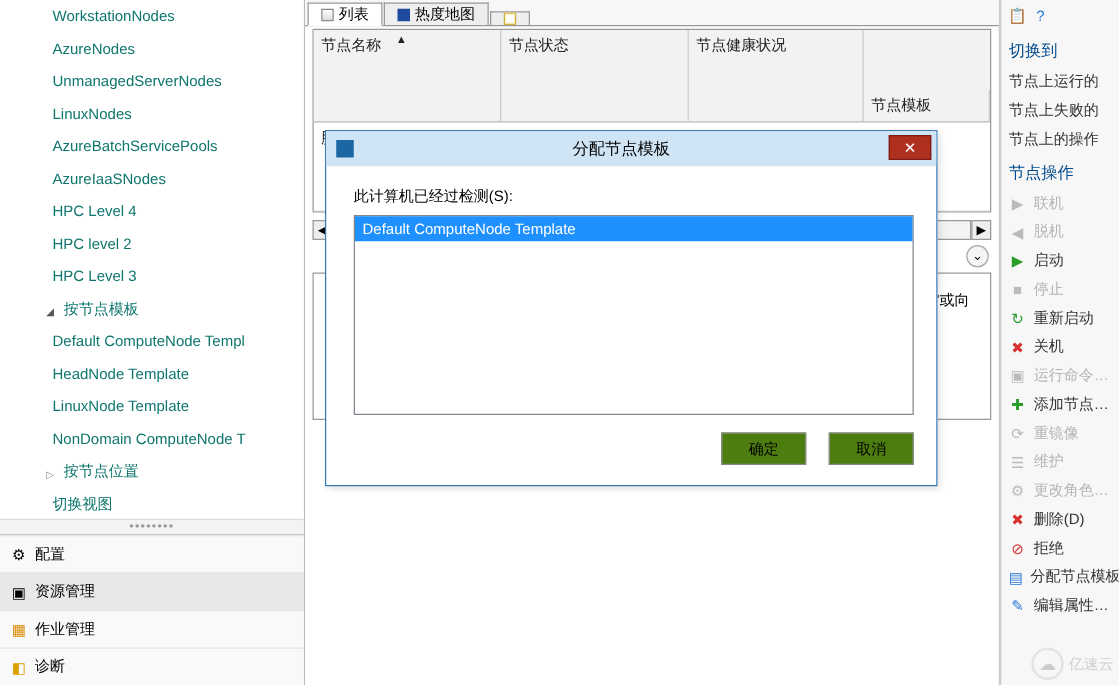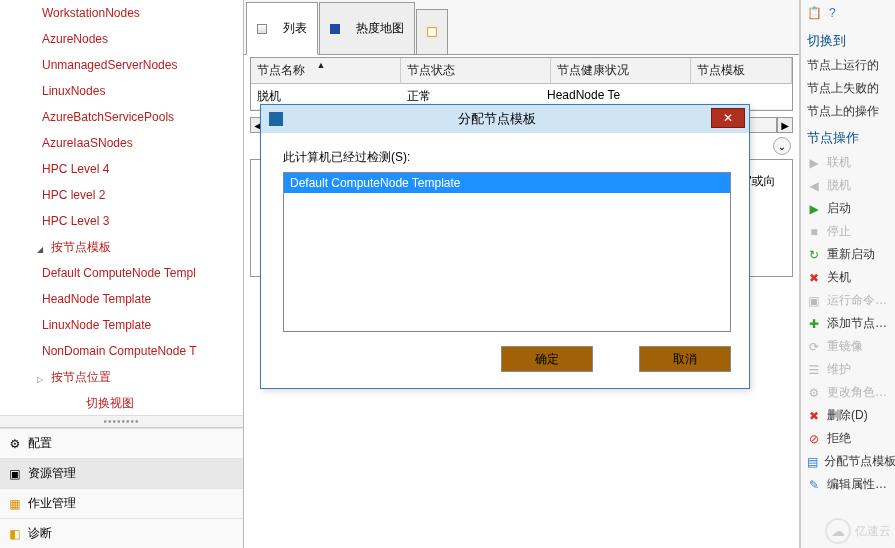--- a/index.html
+++ b/index.html
@@ -1,40 +1,40 @@
 <!DOCTYPE html>
 <html><head>
 <meta charset="utf-8">
 <style>
 * { box-sizing: border-box; margin: 0; padding: 0; font-family: 'Microsoft YaHei', 'Segoe UI', sans-serif; font-size: 12px; }
 body { background: #fff; width: 895px; height: 548px; overflow: hidden; position: relative; }
 .app { display: flex; height: 100%; }
 .sidebar-left { width: 244px; background: #fff; border-right: 1px solid #bbb; display:flex; flex-direction:column;}
 .tree-area { flex:1; overflow:hidden; background:#fff;}
-.tree-item { padding: 4px 6px 4px 42px; color: #b91c1c; white-space: nowrap; cursor: default; line-height:18px;}
-.tree-item.l1 { padding-left: 28px; margin-left: 44px; }
+.tree-item { padding: 4px 6px 4px 42px; color: #0f766e; white-space: nowrap; cursor: default; line-height:18px;}
+.tree-item.l1 { padding-left: 28px; }
 .tree-item.parent { padding-left: 26px; position:relative;margin-left:25px;}
 .tree-item.parent::before { content:"◢"; font-size:8px; position:absolute; left:12px; top:7px; color:#555;}
 .tree-item.parent.collapsed::before { content:"▷"; color:#888;}
 .nav-stack { border-top:1px solid #ccc;}
 .nav-row { padding:6px 8px; border-top:1px solid #e3e3e3; display:flex; align-items:center; gap:6px; background:#f9f9f9;}
 .nav-row.active { background:#e8e8e8;}
 .nav-row .ic { width:14px; height:14px; display:inline-flex; align-items:center; justify-content:center;}
 .grip { text-align:center; color:#999; font-size:10px; letter-spacing:1px; background:#f3f3f3; border-top:1px solid #ddd;}
 .center { flex:1; background:#fff; border-right:1px solid #ccc; position:relative; display:flex; flex-direction:column;}
 .tabbar { display:flex; align-items:flex-end; background:#f7f7f7; border-bottom:1px solid #999; padding:2px 2px 0 2px; gap:1px;}
-.tab { border:1px solid #999; border-bottom:none; padding:17px 10px; background:#eee; display:flex; align-items:center; gap:16px; cursor:default;}
+.tab { border:1px solid #999; border-bottom:none; padding:0 10px; background:#eee; display:flex; align-items:center; gap:4px; cursor:default;}
 .tab.active { background:#fff; border-bottom:1px solid #fff; margin-bottom:-1px;}
 .tab .sq { width:10px;height:10px;display:inline-block;}
 .grid-wrap { border:1px solid #999; margin:2px 6px; background:#fff;}
 .grid-header { display:flex; background:#f2f2f2; border-bottom:1px solid #bbb;justify-content:flex-end;}
 .grid-header .col, .grid-row .col { padding:4px 6px;}
 .grid-header .col { border-right:1px solid #ccc; color:#222; position:relative;}
 .grid-row { display:flex; border-bottom:1px solid #eee;}
-.c1{width:150px;} .c2{width:150px;} .c3{width:140px;} .c4{flex:1;}
+.c1{width:150px;} .c2{width:150px;} .c3{width:140px;} .c4{flex:1;margin-top:48px;}
 .sort-arrow { position:absolute; right:50%; top:2px; font-size:9px;}
 .row-ic { width:14px; display:inline-block; text-align:center; margin-right:2px;}
 .hscroll { display:flex; align-items:center; margin:4px 6px; gap:0;}
 .hscroll .btn { width:16px;height:16px;border:1px solid #999;background:#eee;display:flex;align-items:center;justify-content:center;font-size:10px;}
 .hscroll .track { flex:1; height:16px; border:1px solid #999; background:#f3f3f3;}
 .collapse-btn { width:18px;height:18px;border:1px solid #aaa;border-radius:9px;background:#f5f5f5;display:flex;align-items:center;justify-content:center;margin-left:auto;margin-right:8px;font-size:10px;}
 .info-box { border:1px solid #999; margin:4px 6px 6px 6px; padding:12px; background:#fff;}
 .info-box a { color:#0066cc; text-decoration:underline; display:inline-block; margin-top:10px;}
 .sidebar-right { width:95px; background:#f7f7f7; border-left:1px solid #ccc; padding:2px 4px; overflow:hidden;}
 .rhead { display:flex; gap:6px; padding:4px 2px;}
@@ -44,21 +44,21 @@
 .raction.disabled { color:#b5b5b5;}
 .raction .ai { width:14px;height:14px;display:inline-flex;align-items:center;justify-content:center;}
 .modal-back { position:absolute; left:260px; top:104px; width:490px; border:1px solid #3a7db6; background:#fff; box-shadow:2px 2px 6px rgba(0,0,0,0.15);}
 .modal-title { background:#cfe5f5; color:#000; padding:5px 8px; display:flex; align-items:center;}
 .modal-title .ttl { flex:1; text-align:center; font-size:13px;}
 .modal-close { width:34px; height:20px; background:#b03020; color:#fff; display:flex;align-items:center;justify-content:center; margin-right:-4px; margin-top:-2px; border:1px solid #7a1a10;}
 .modal-body { padding:16px 18px 14px 22px;}
 .listbox { border:1px solid #828790; height:160px; background:#fff; margin-top:6px;}
 .listbox .opt { background:#1e90ff; color:#fff; padding:3px 6px;}
 .modal-btns { display:flex; justify-content:flex-end; gap:18px; padding:0 18px 16px 0;}
-.modal-btns button { width:92px; height:26px; border:1px solid #8a8a8a; background:#a16207; cursor:default;margin-left:28px;}
+.modal-btns button { width:68px; height:26px; border:1px solid #8a8a8a; background:#4d7c0f; cursor:default;}
 .watermark { position:absolute; right:4px; bottom:4px; opacity:.25; font-size:11px; color:#555; display:flex; align-items:center; gap:4px;}
 .watermark .circ{width:26px;height:26px;border:2px solid #aaa;border-radius:50%;display:flex;align-items:center;justify-content:center;font-size:14px;}
 </style>
 </head>
 <body>
 
 <div class="app">
 
   <div class="sidebar-left">
     <div class="tree-area">

